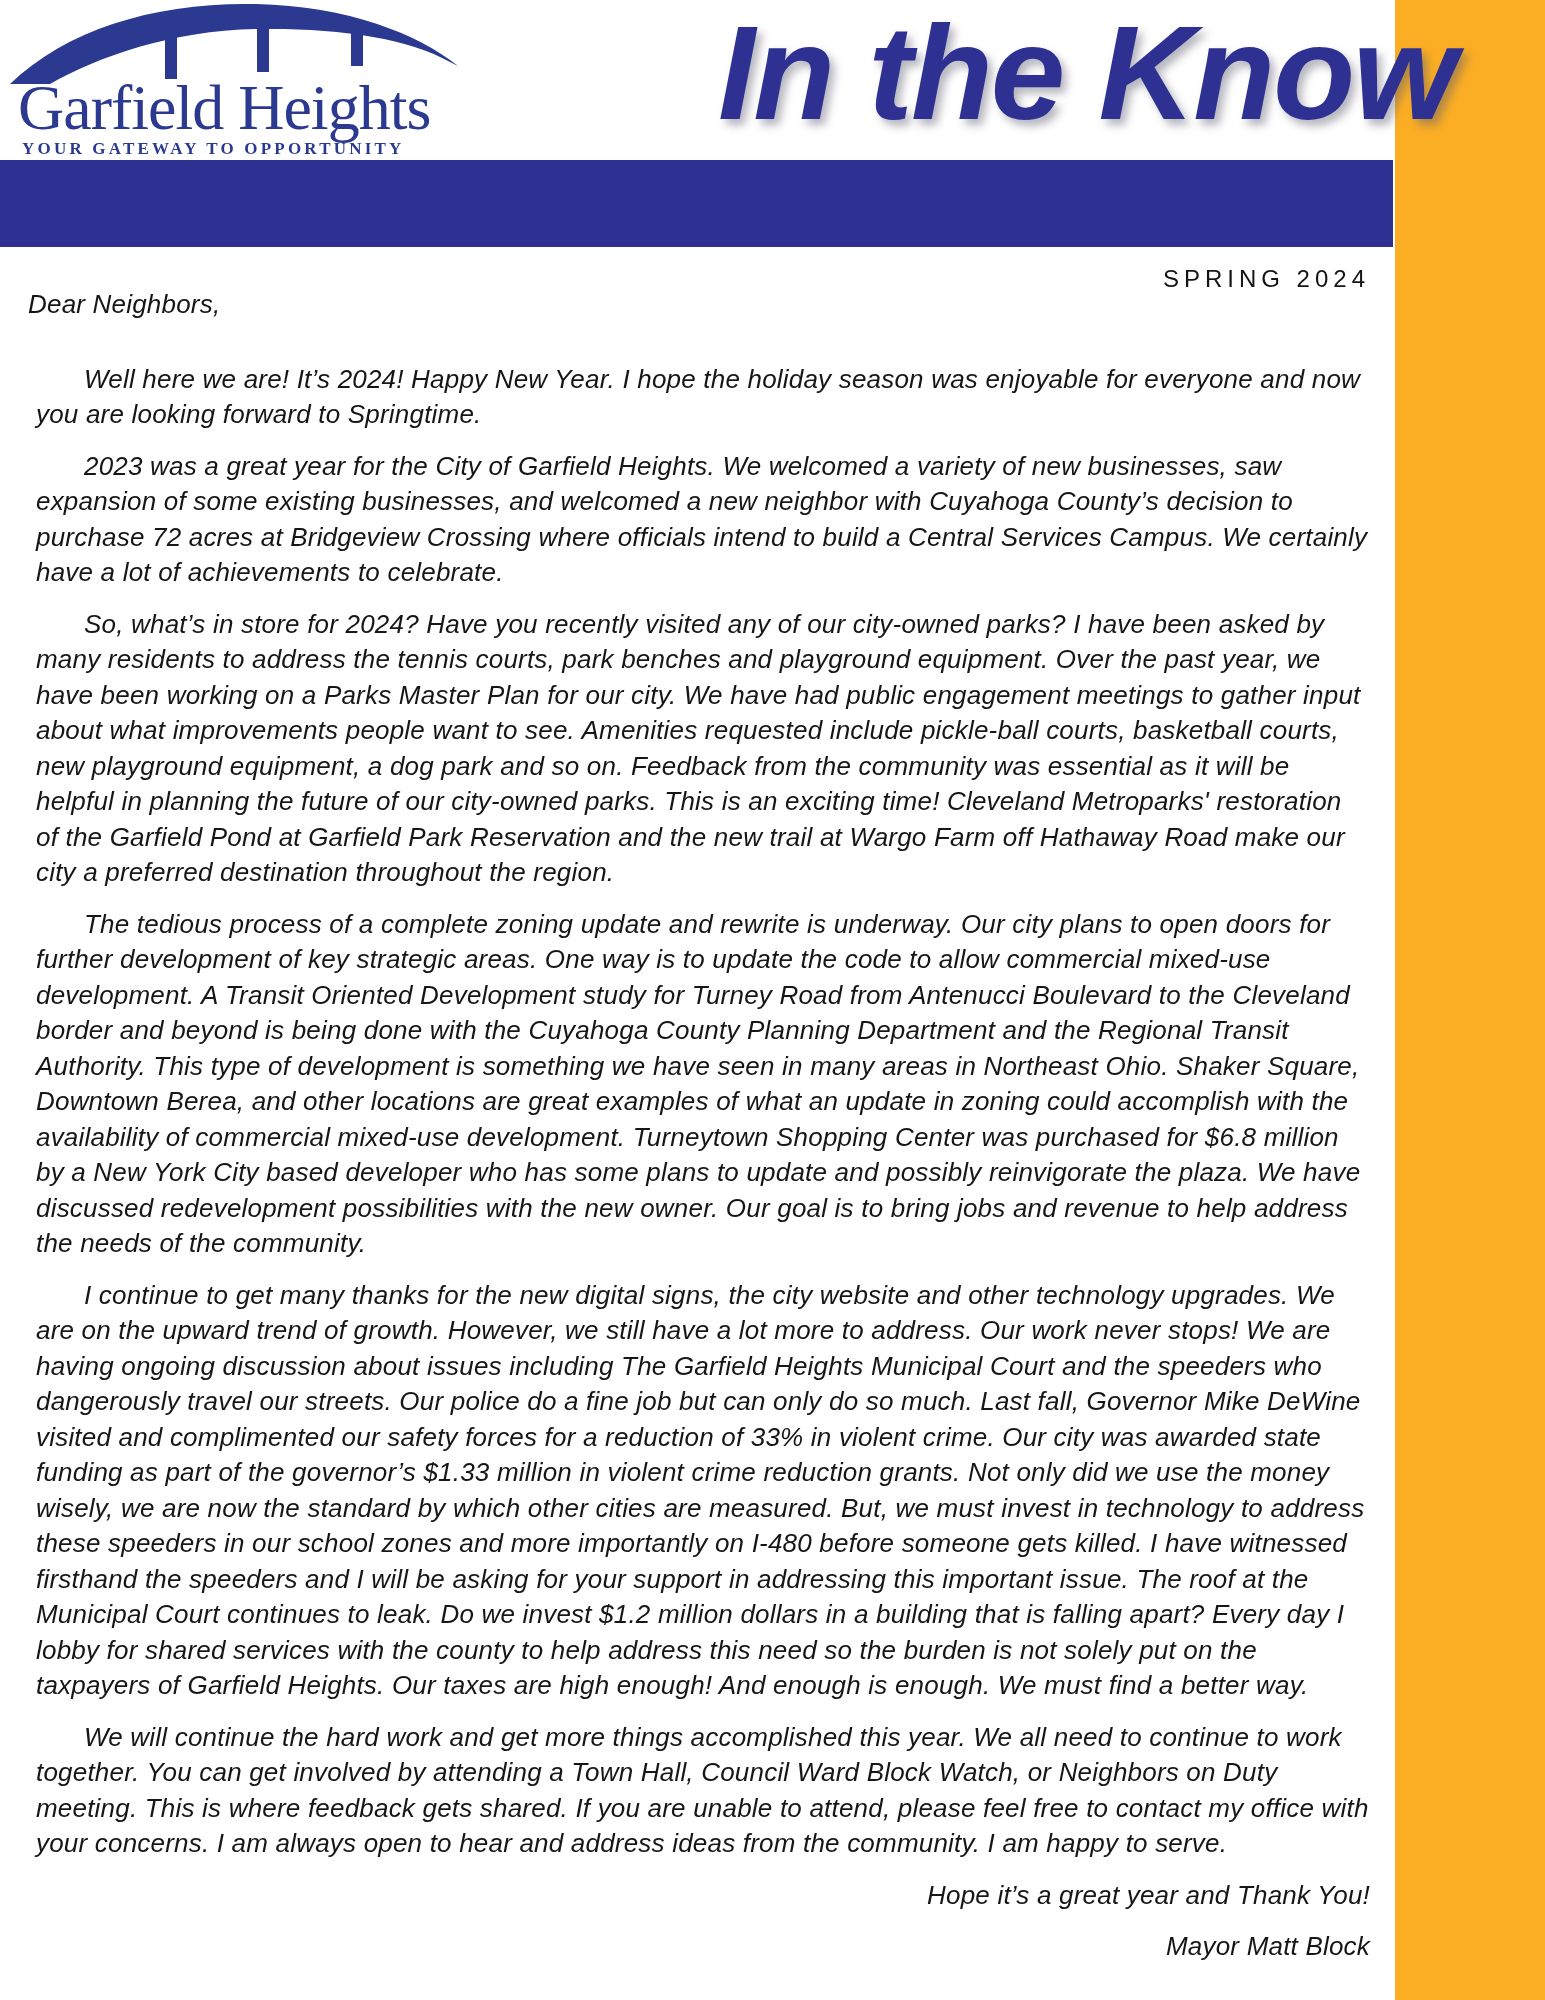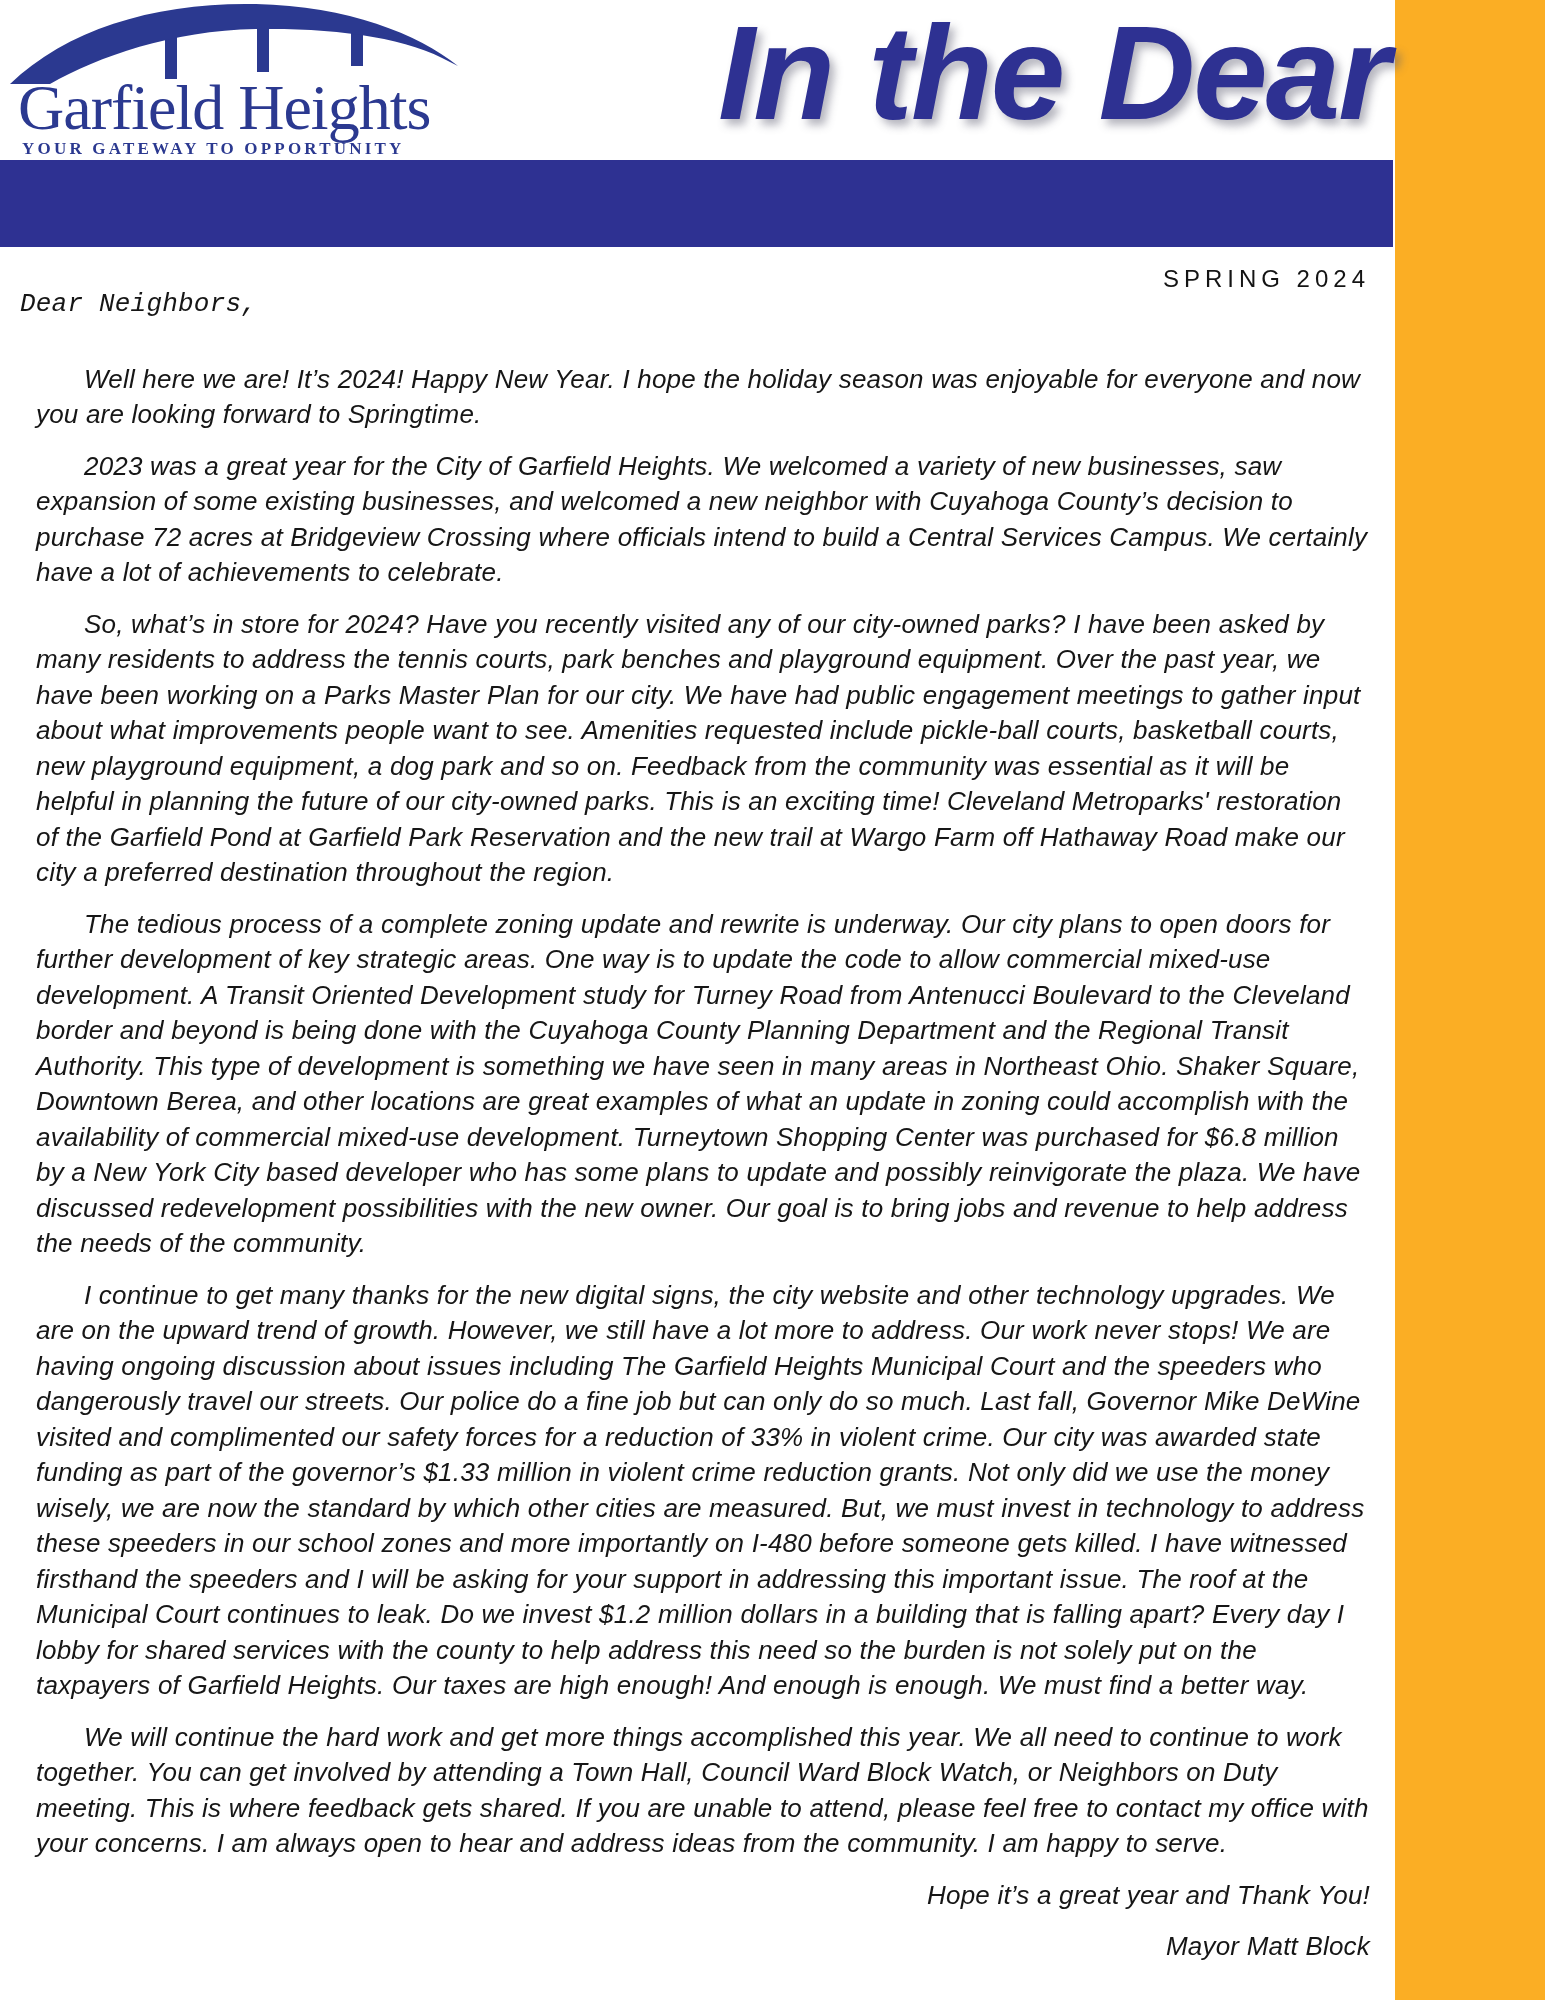--- a/index.html
+++ b/index.html
@@ -36,21 +36,21 @@
   .issue-label {
     position:absolute; top:266px; right:175px; z-index:1;
     font-size:24px; line-height:1.1; letter-spacing:5px; color:#141414; white-space:nowrap;
   }
   .letter {
     position:absolute; left:20px; top:287px; width:1366px; z-index:1;
     font-style:italic; font-size:26px; line-height:35.5px; letter-spacing:0.2px;
     color:#161616;
   }
   .letter p { margin:16px; text-indent:48px; }
-  .letter p.salutation { text-indent:0; margin:0 0 39px 0;font-family:Liberation Mono, monospace; }
+  .letter p.salutation { text-indent:0; margin:0 0 39px 8px; }
   .letter p.closing-line { text-indent:0; padding-left:473px;text-align:right; }
 </style>
 </head>
 <body>
 
 <div class="page">
 
   <div class="orange-band"></div>
   <div class="blue-bar"></div>
 
@@ -61,21 +61,21 @@
         <rect x="249" y="18" width="12" height="54"></rect>
         <rect x="343" y="24" width="12" height="42"></rect>
         <path d="M2,84 C60,28 150,2 248,4 C340,6 410,34 450,66
                  L442,62 C400,38 330,28 252,29 C165,30 92,56 42,84 Z"></path>
       </g>
     </svg>
     <div class="logo-name">Garfield Heights</div>
     <div class="logo-tagline">YOUR GATEWAY TO OPPORTUNITY</div>
   </div>
 
-  <div class="masthead-title">In the Dear</div>
+  <div class="masthead-title">In the Know</div>
 
   <div class="issue-label">SPRING 2024</div>
 
   <div class="letter">
     <p class="salutation">Dear Neighbors,</p>
     <p>Well here we are! It’s 2024! Happy New Year. I hope the holiday season was enjoyable for everyone and now you are looking forward to Springtime.</p>
     <p>2023 was a great year for the City of Garfield Heights. We welcomed a variety of new businesses, saw expansion of some existing businesses, and welcomed a new neighbor with Cuyahoga County’s decision to purchase 72 acres at Bridgeview Crossing where officials intend to build a Central Services Campus. We certainly have a lot of achievements to celebrate.</p>
     <p>So, what’s in store for 2024? Have you recently visited any of our city-owned parks? I have been asked by many residents to address the tennis courts, park benches and playground equipment. Over the past year, we have been working on a Parks Master Plan for our city. We have had public engagement meetings to gather input about what improvements people want to see. Amenities requested include pickle-ball courts, basketball courts, new playground equipment, a dog park and so on. Feedback from the community was essential as it will be helpful in planning the future of our city-owned parks. This is an exciting time! Cleveland Metroparks' restoration of the Garfield Pond at Garfield Park Reservation and the new trail at Wargo Farm off Hathaway Road make our city a preferred destination throughout the region.</p>
     <p>The tedious process of a complete zoning update and rewrite is underway. Our city plans to open doors for further development of key strategic areas. One way is to update the code to allow commercial mixed-use development. A Transit Oriented Development study for Turney Road from Antenucci Boulevard to the Cleveland border and beyond is being done with the Cuyahoga County Planning Department and the Regional Transit Authority. This type of development is something we have seen in many areas in Northeast Ohio. Shaker Square, Downtown Berea, and other locations are great examples of what an update in zoning could accomplish with the availability of commercial mixed-use development. Turneytown Shopping Center was purchased for $6.8 million by a New York City based developer who has some plans to update and possibly reinvigorate the plaza. We have discussed redevelopment possibilities with the new owner. Our goal is to bring jobs and revenue to help address the needs of the community.</p>
     <p>I continue to get many thanks for the new digital signs, the city website and other technology upgrades. We are on the upward trend of growth. However, we still have a lot more to address. Our work never stops! We are having ongoing discussion about issues including The Garfield Heights Municipal Court and the speeders who dangerously travel our streets. Our police do a fine job but can only do so much. Last fall, Governor Mike DeWine visited and complimented our safety forces for a reduction of 33% in violent crime. Our city was awarded state funding as part of the governor’s $1.33 million in violent crime reduction grants. Not only did we use the money wisely, we are now the standard by which other cities are measured. But, we must invest in technology to address these speeders in our school zones and more importantly on I-480 before someone gets killed. I have witnessed firsthand the speeders and I will be asking for your support in addressing this important issue. The roof at the Municipal Court continues to leak. Do we invest $1.2 million dollars in a building that is falling apart? Every day I lobby for shared services with the county to help address this need so the burden is not solely put on the taxpayers of Garfield Heights. Our taxes are high enough! And enough is enough. We must find a better way.</p>

